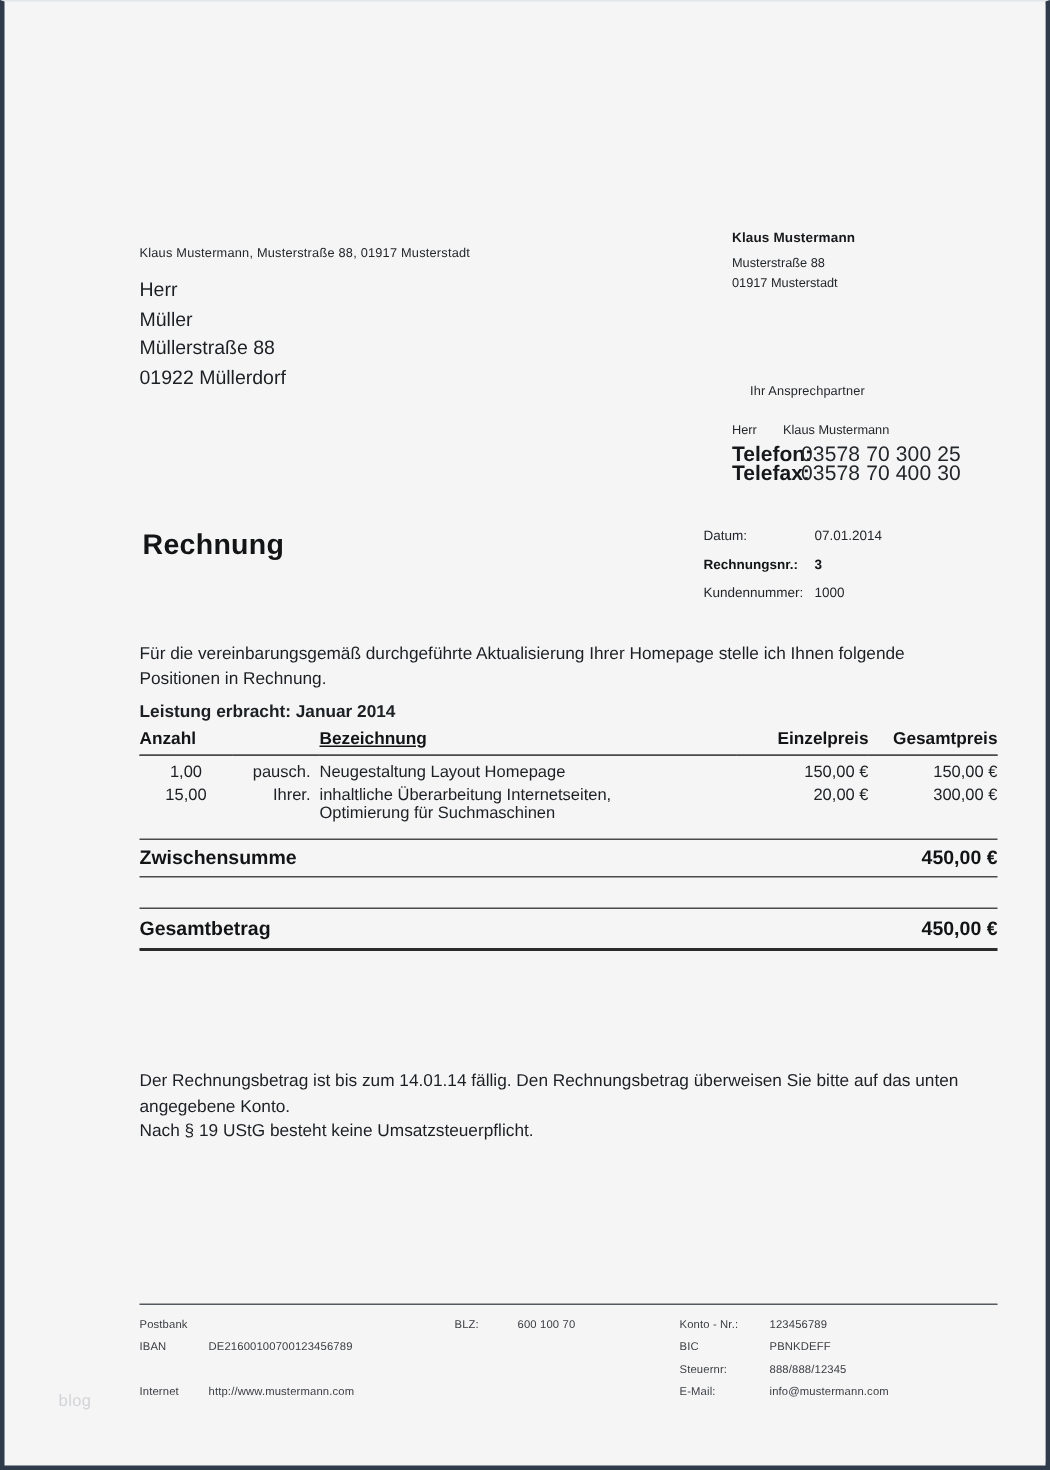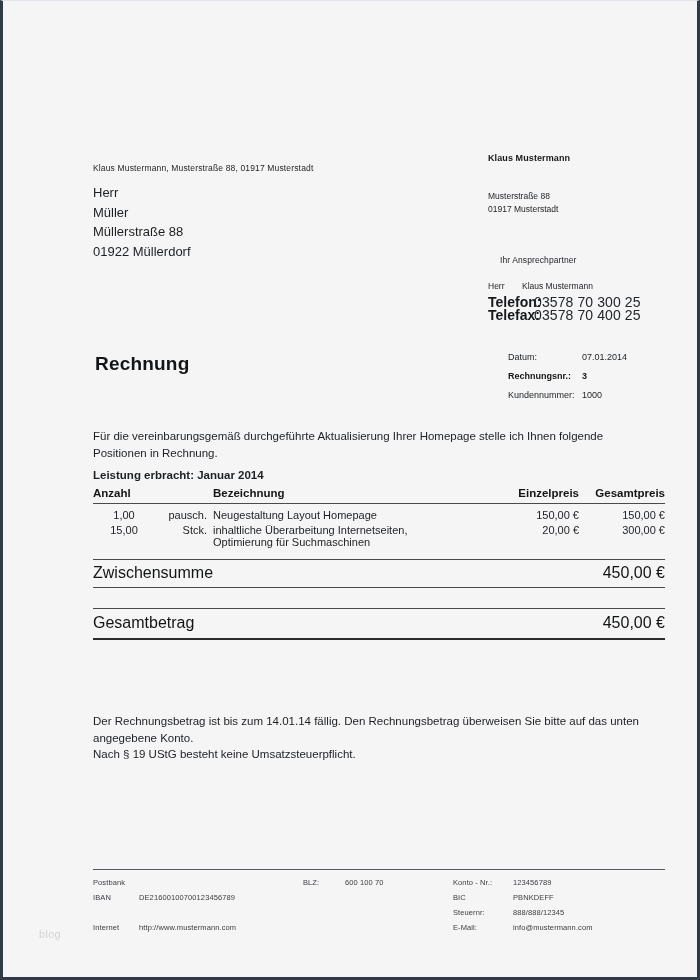--- a/index.html
+++ b/index.html
@@ -55,21 +55,21 @@
 
   
   #sender-block { left: 483px; top: 150px; }
   #sender-name {
     font-size: 9px;
     font-weight: bold;
     color: #16181b;
     letter-spacing: .1px;
   }
   #sender-addr {
-    margin-top: 27px;
+    margin-top: 6px;
     font-size: 8.5px;
     line-height: 12.5px;
     color: #23262a;
   }
 
   #contact-block { left: 483px; top: 252px; }
   #contact-block .ctitle {
     font-size: 8.5px;
     color: #23262a;
     letter-spacing: .1px;
@@ -86,21 +86,21 @@
   #phone-block { left: 483px; top: 293px; font-size: 14px; line-height: 12.5px; }
   #phone-block .lbl {
     font-weight: bold;
     display: inline-block;
     width: 46px;
     color: #16181b;
   }
   #phone-block .val { color: #23262a; letter-spacing: .1px; }
 
   
-  #meta-block { left: 503px; top: 345px; font-size: 9px; line-height: 19px; }
+  #meta-block { left: 464px; top: 345px; font-size: 9px; line-height: 19px; }
   #meta-block .row { white-space: nowrap; }
   #meta-block .lbl { display: inline-block; width: 74px; color: #23262a; }
   #meta-block .row.em .lbl,
   #meta-block .row.em .val { font-weight: bold; color: #121416; }
   #meta-block .val { color: #23262a; }
 
   
   #title {
     left: 90px; top: 350px;
     font-size: 19px;
@@ -140,32 +140,32 @@
     color: #1c1f23;
     padding: 2px 0 1px 0;
     vertical-align: top;
   }
   .c-qty   { width: 62px;  text-align: center; }
   .c-unit  { width: 52px;  text-align: right; padding-right: 6px !important; }
   .c-desc  { text-align: left; }
   .c-ep    { width: 88px;  text-align: right; }
   .c-gp    { width: 86px;  text-align: right; }
   th.c-qty { text-align: left; }
-  th.c-desc { padding-left: 42px; }
+  th.c-desc { padding-left: 42px; text-decoration: underline; }
   #table tbody tr:first-child td { padding-top: 5px; }
   .desc-2 { display: block; }
 
   
   #totals { left: 88px; top: 556px; width: 572px; }
   .trow {
     display: flex;
     justify-content: space-between;
     align-items: center;
-    font-size: 16px;
-    font-weight: normal;
+    font-size: 13px;
+    font-weight: bold;
     color: #121416;
   }
   #sub-rule-top { border-top: 1.2px solid #4a4a4a; }
   #sub-row { padding: 4px 0 5px 0; }
   #sub-rule-bot { border-top: 1.2px solid #4a4a4a; height: 20px; }
   #tot-rule-top { border-top: 1.2px solid #4a4a4a; }
   #tot-row { padding: 5px 0 6px 0; }
   #tot-rule-bot { border-top: 2.5px solid #2b2b2b; }
 
   
@@ -239,21 +239,21 @@
       <div id="contact-person">
         <span class="pfx">Herr</span><span>Klaus Mustermann</span>
       </div>
     </div>
 
     <div class="abs" id="phone-block">
       <div>
         <span class="lbl">Telefon:</span><span class="val">03578 70 300 25</span>
       </div>
       <div>
-        <span class="lbl">Telefax:</span><span class="val">03578 70 400 25</span>
+        <span class="lbl">Telefax:</span><span class="val">03578 70 400 30</span>
       </div>
     </div>
 
     <div class="abs" id="meta-block">
       <div class="row">
         <span class="lbl">Datum:</span><span class="val">07.01.2014</span>
       </div>
       <div class="row em">
         <span class="lbl">Rechnungsnr.:</span><span class="val">3</span>
       </div>
@@ -282,21 +282,21 @@
             <td class="c-qty">1,00</td>
             <td class="c-unit">pausch.</td>
             <td class="c-desc">
               <span>Neugestaltung Layout Homepage</span>
             </td>
             <td class="c-ep">150,00 €</td>
             <td class="c-gp">150,00 €</td>
           </tr>
           <tr>
             <td class="c-qty">15,00</td>
-            <td class="c-unit">Stck.</td>
+            <td class="c-unit">Ihrer.</td>
             <td class="c-desc">
               <span>inhaltliche Überarbeitung Internetseiten,</span>
               <span class="desc-2">Optimierung für Suchmaschinen</span>
             </td>
             <td class="c-ep">20,00 €</td>
             <td class="c-gp">300,00 €</td>
           </tr>
         </tbody>
       </table>
     </div>

